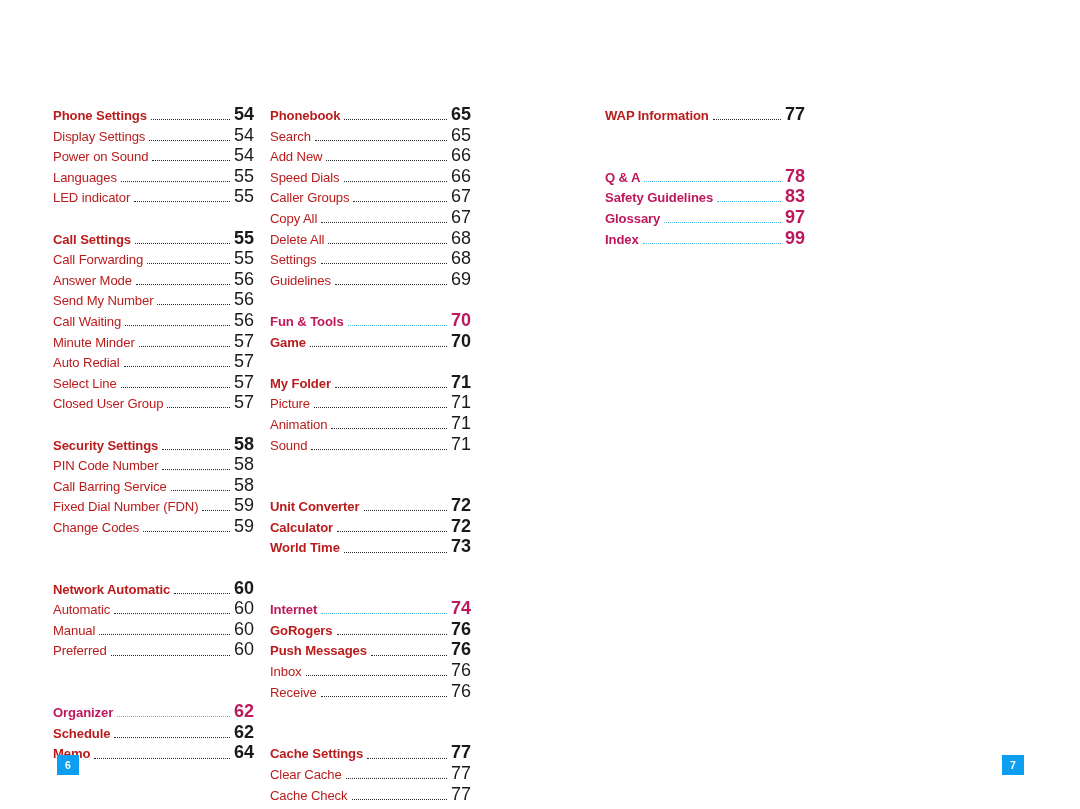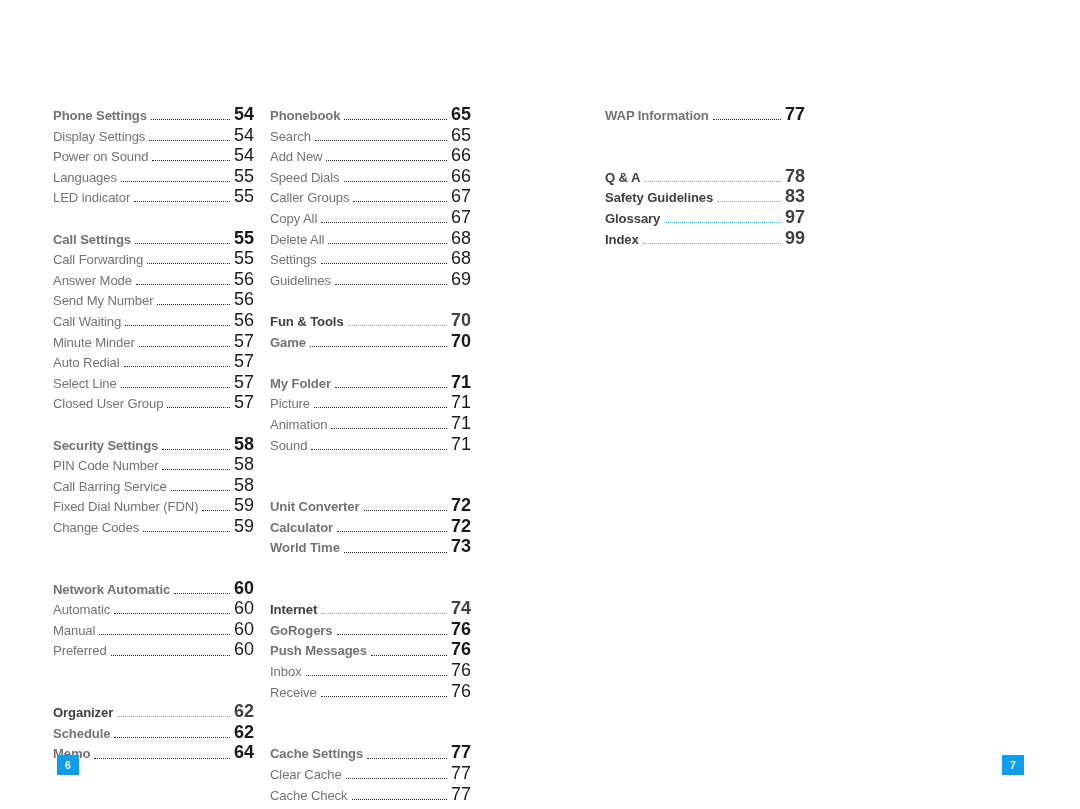--- a/index.html
+++ b/index.html
@@ -37,21 +37,21 @@
   .toc-row {
     display: flex;
     align-items: baseline;
     height: 20.6px;
     line-height: 20.6px;
     white-space: nowrap;
     overflow: hidden;
   }
   .toc-row .lbl {
     font-size: 13.1px;
-    color: #737373;
+    color: #b91c1c;
     flex: 0 0 auto;
     padding-right: 4px;
     letter-spacing: -0.1px;
   }
   .toc-row .leader {
     flex: 1 1 auto;
     min-width: 8px;
     position: relative;
     height: 1px;
     align-self: flex-end;
@@ -73,21 +73,21 @@
     text-align: right;
     min-width: 16px;
   }
 
   
   .toc-row.bold .lbl,
   .toc-row.bold .pg { font-weight: bold; }
 
   
   .toc-row.blue .lbl,
-  .toc-row.blue .pg { color: #404040; font-weight: bold; }
+  .toc-row.blue .pg { color: #be185d; font-weight: bold; }
   .toc-row.blue .leader::after { border-top-color: #4cb9ef; }
 
   
   .spacer { height: 20.6px; }
 
   
   .page-badge {
     position: absolute;
     width: 22px;
     height: 20px;

